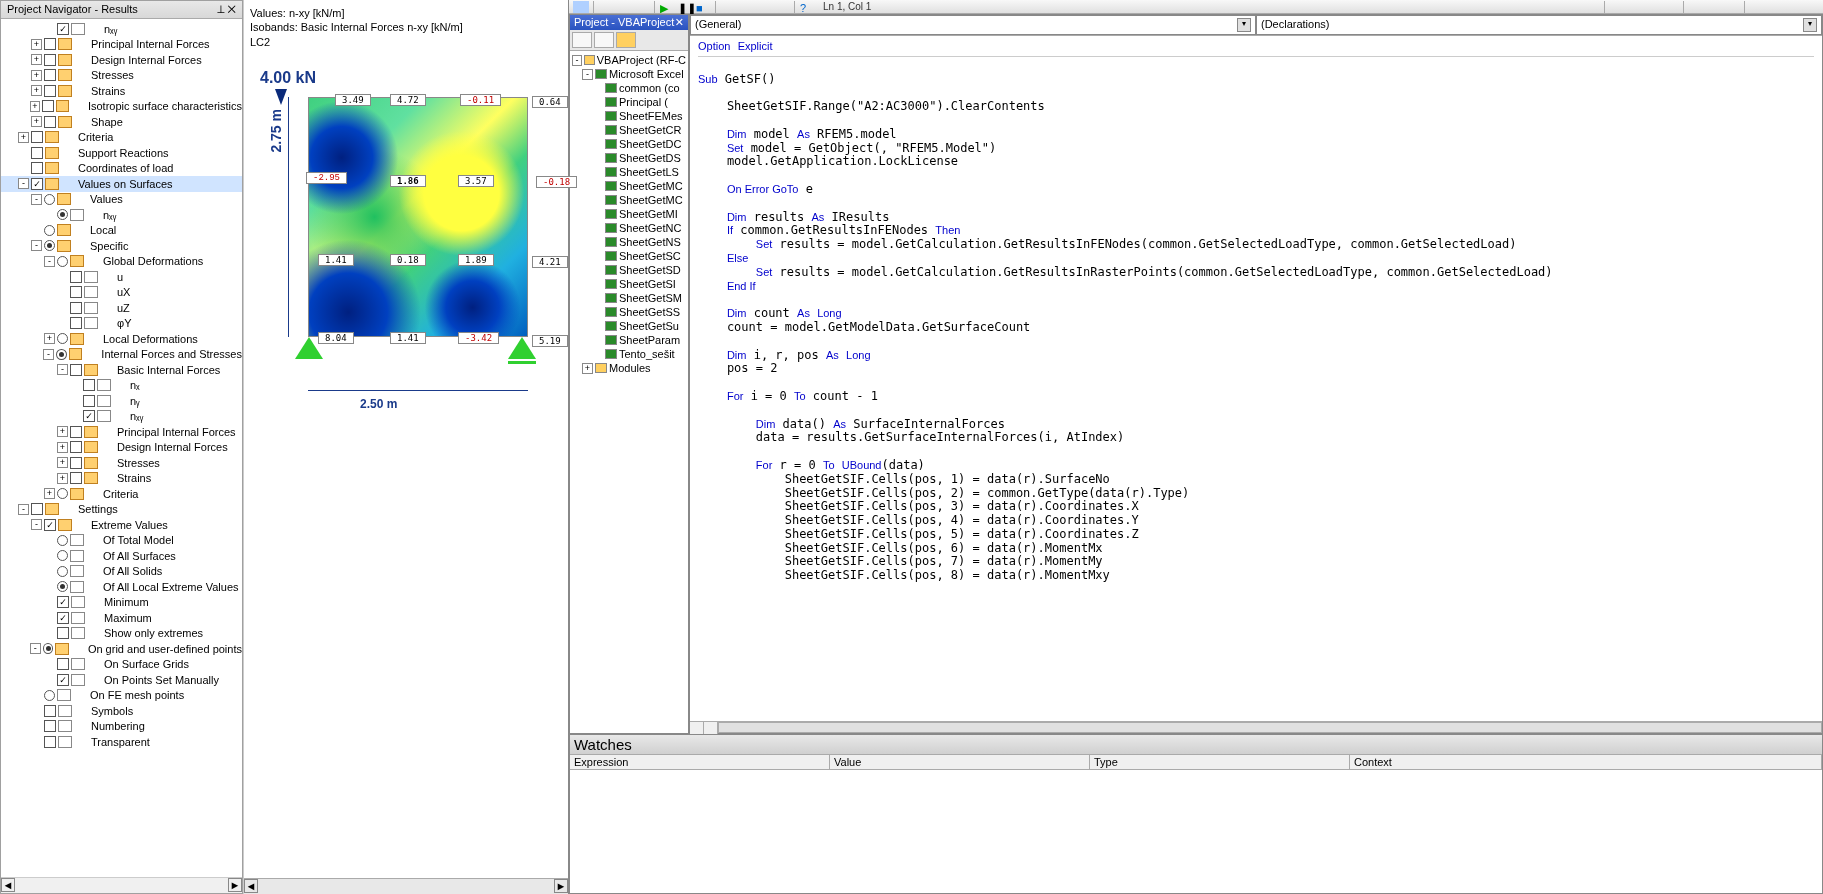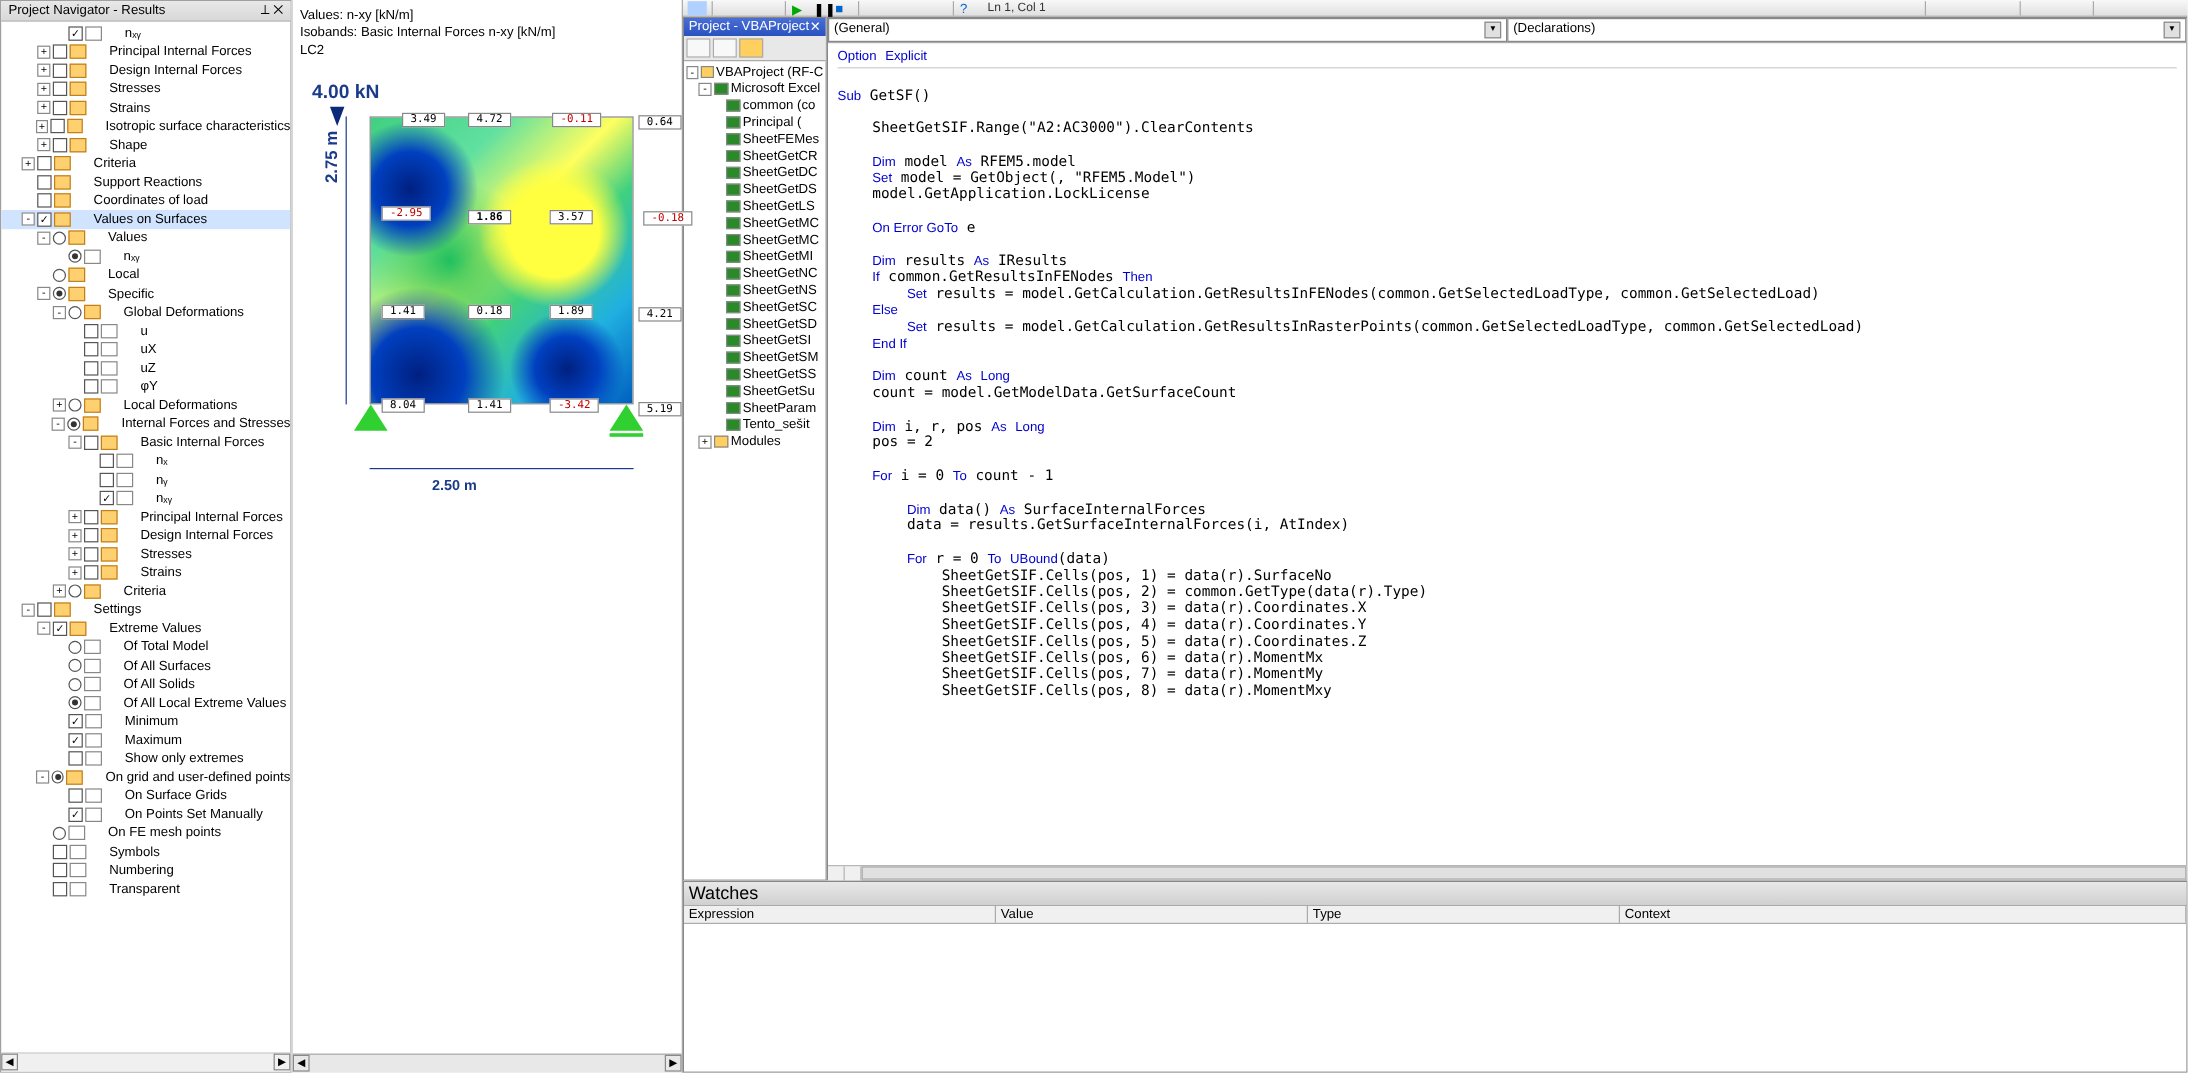--- a/index.html
+++ b/index.html
@@ -520,21 +520,21 @@
     <div class="dim-v">2.75 m</div>
     <div class="contour"></div>
     <div class="support a"></div>
     <div class="support b"></div>
     <div class="dim-line-h"></div>
     <div class="dim-h">2.50 m</div>
   <div class="val-tag" style="left: 85px; top: 15px;">3.49</div>
       <div class="val-tag" style="left: 140px; top: 15px;">4.72</div>
       <div class="val-tag neg" style="left: 210px; top: 15px;">-0.11</div>
       <div class="val-tag" style="left: 282px; top: 17px;">0.64</div>
-      <div class="val-tag neg" style="left: 68px; top: 93px;">-2.95</div>
+      <div class="val-tag neg" style="left: 56px; top: 93px; font-family: Liberation Mono, monospace;">-2.95</div>
       <div class="val-tag" style="left: 140px; top: 96px; font-weight: bold;">1.86</div>
       <div class="val-tag" style="left: 208px; top: 96px;">3.57</div>
       <div class="val-tag neg" style="left: 286px; top: 97px;">-0.18</div>
       <div class="val-tag" style="left: 68px; top: 175px;">1.41</div>
       <div class="val-tag" style="left: 140px; top: 175px;">0.18</div>
       <div class="val-tag" style="left: 208px; top: 175px;">1.89</div>
       <div class="val-tag" style="left: 282px; top: 177px;">4.21</div>
       <div class="val-tag" style="left: 68px; top: 253px;">8.04</div>
       <div class="val-tag" style="left: 140px; top: 253px;">1.41</div>
       <div class="val-tag neg" style="left: 208px; top: 253px;">-3.42</div>

